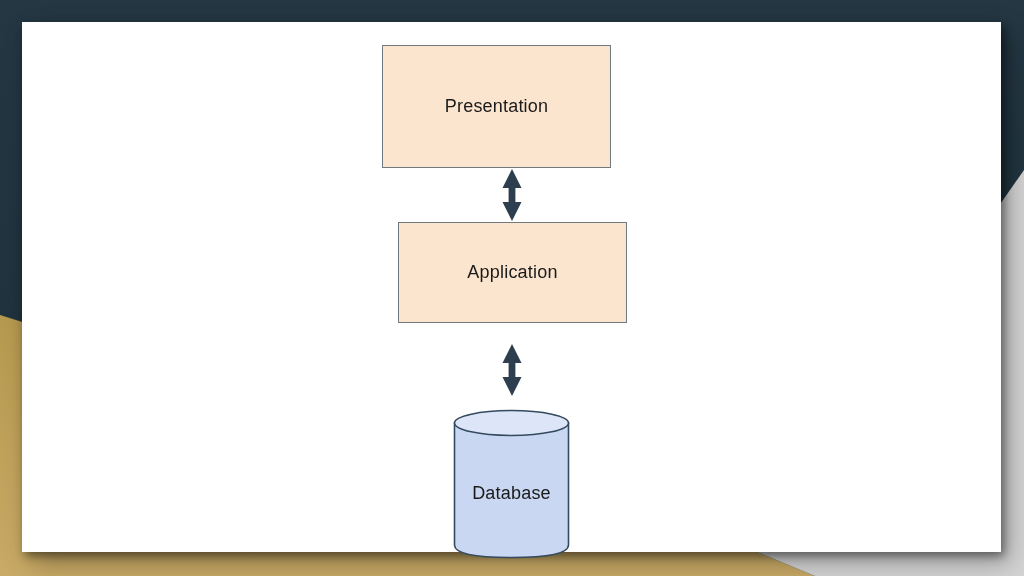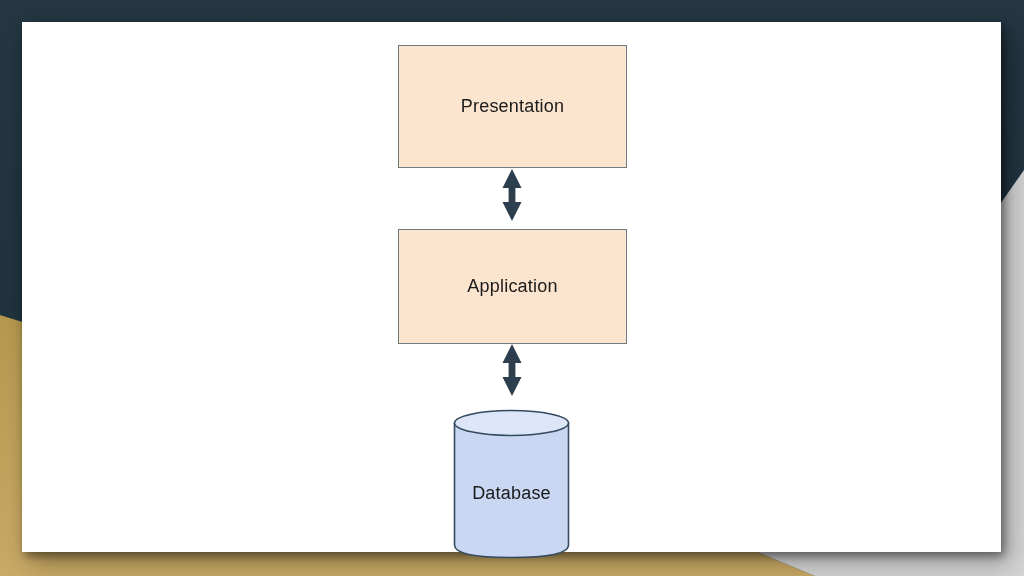--- a/index.html
+++ b/index.html
@@ -48,22 +48,22 @@
     border: 1.5px solid var(--box-border, #6e7a80);
     display: flex;
     align-items: center;
     justify-content: center;
   }
   .node-label {
     color: var(--text, #1a1a1a);
     font-size: 18px;
     letter-spacing: 0.2px;
   }
-  .node-presentation { left: 376px; top: 23px;  width: 229px; height: 123px; }
-  .node-application  { left: 376px; top: 200px; width: 229px; height: 115px; margin-top: 7px; }
+  .node-presentation { left: 360px; top: 23px;  width: 229px; height: 123px; }
+  .node-application  { left: 376px; top: 200px; width: 229px; height: 101px; }
   .connector {
     position: absolute;
     width: 36px;
     height: 52px;
   }
   .connector-1 { left: 472px; top: 147px; }
   .connector-2 { left: 472px; top: 322px; }
   .connector path { fill: var(--arrow, #2d3f4e); }
   .node-database {
     position: absolute;

